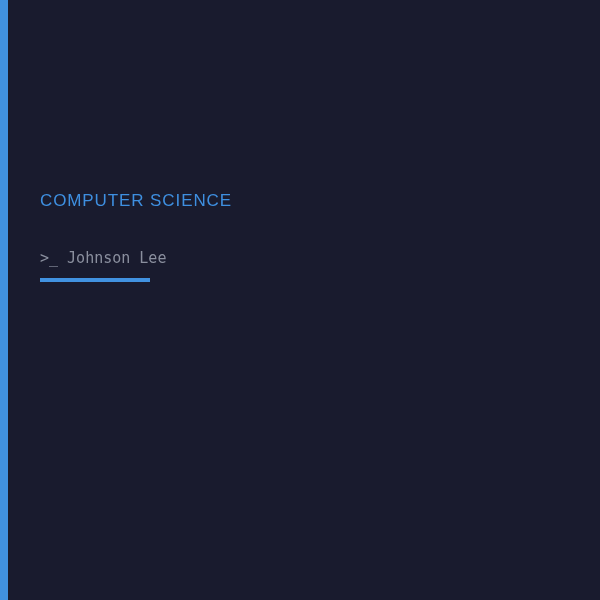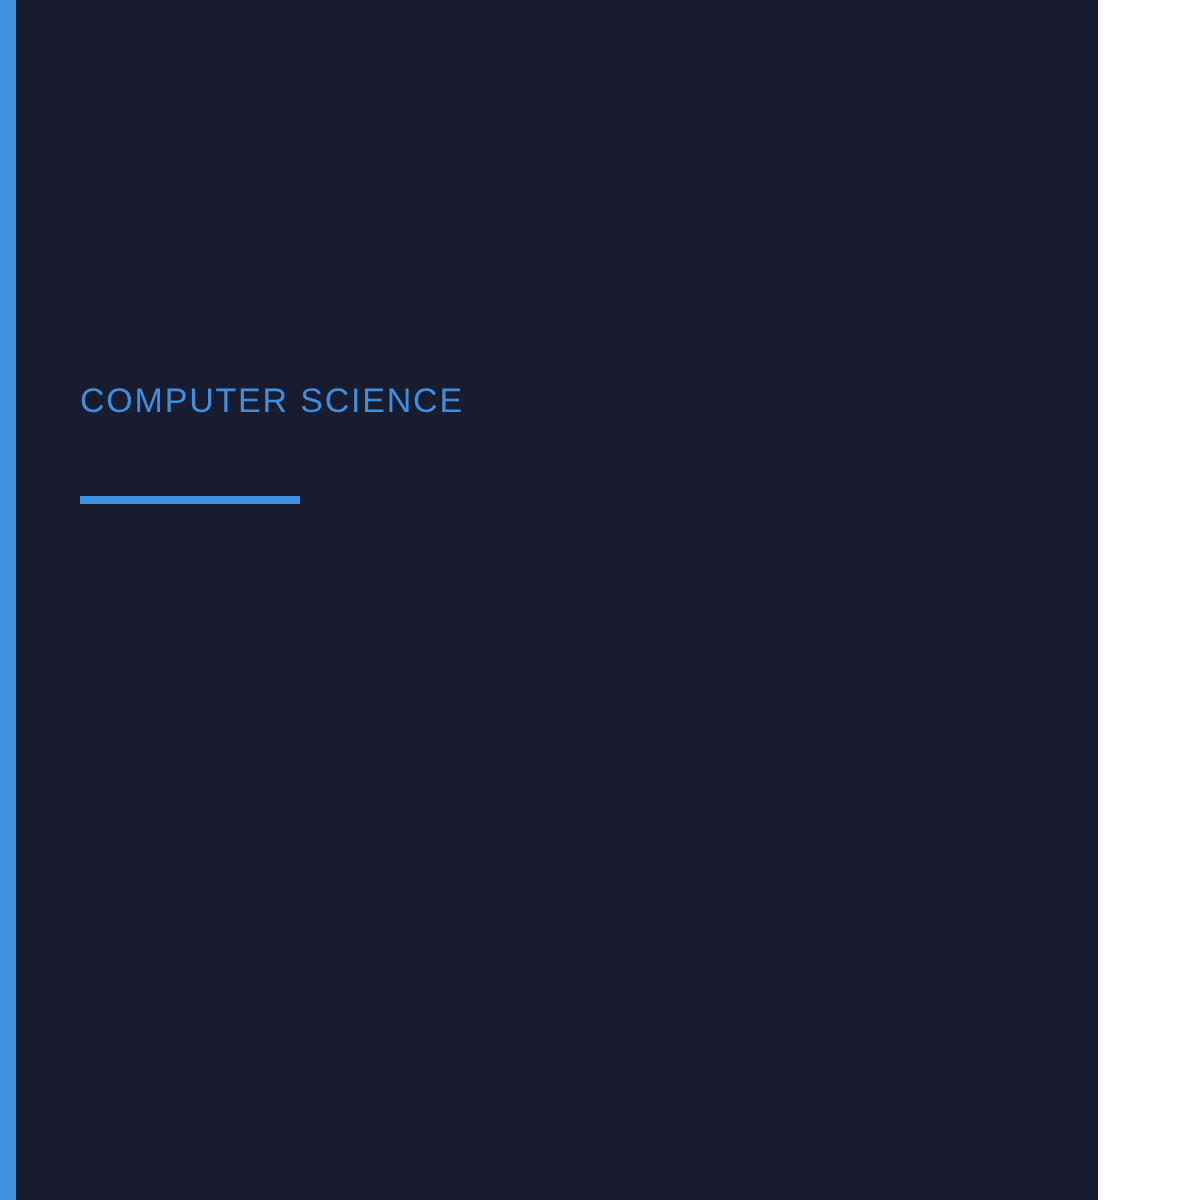--- a/index.html
+++ b/index.html
@@ -10,21 +10,21 @@
   body {
     width: 600px;
     height: 600px;
     overflow: hidden;
     font-family: "Liberation Sans", sans-serif;
   }
 
   
   .card {
     position: relative;
-    width: 549px;
+    width: 600px;
     height: 600px;
     background: #191b2e;
     box-sizing: border-box;
     overflow: hidden;
   }
 
   
   .edge-stripe {
     position: absolute;
     left: 0;
@@ -93,17 +93,21 @@
 
 <div class="card">
 
   <div class="edge-stripe"></div>
 
   <div class="content">
 
     <div class="category">COMPUTER SCIENCE</div>
 
 
+    <div class="author-row">
+      <span class="prompt-glyph">&gt;_</span>
+      <span class="author-name">Johnson Lee</span>
+    </div>
 
     <div class="underline-bar"></div>
 
   </div>
 </div>
 
 </body></html>

